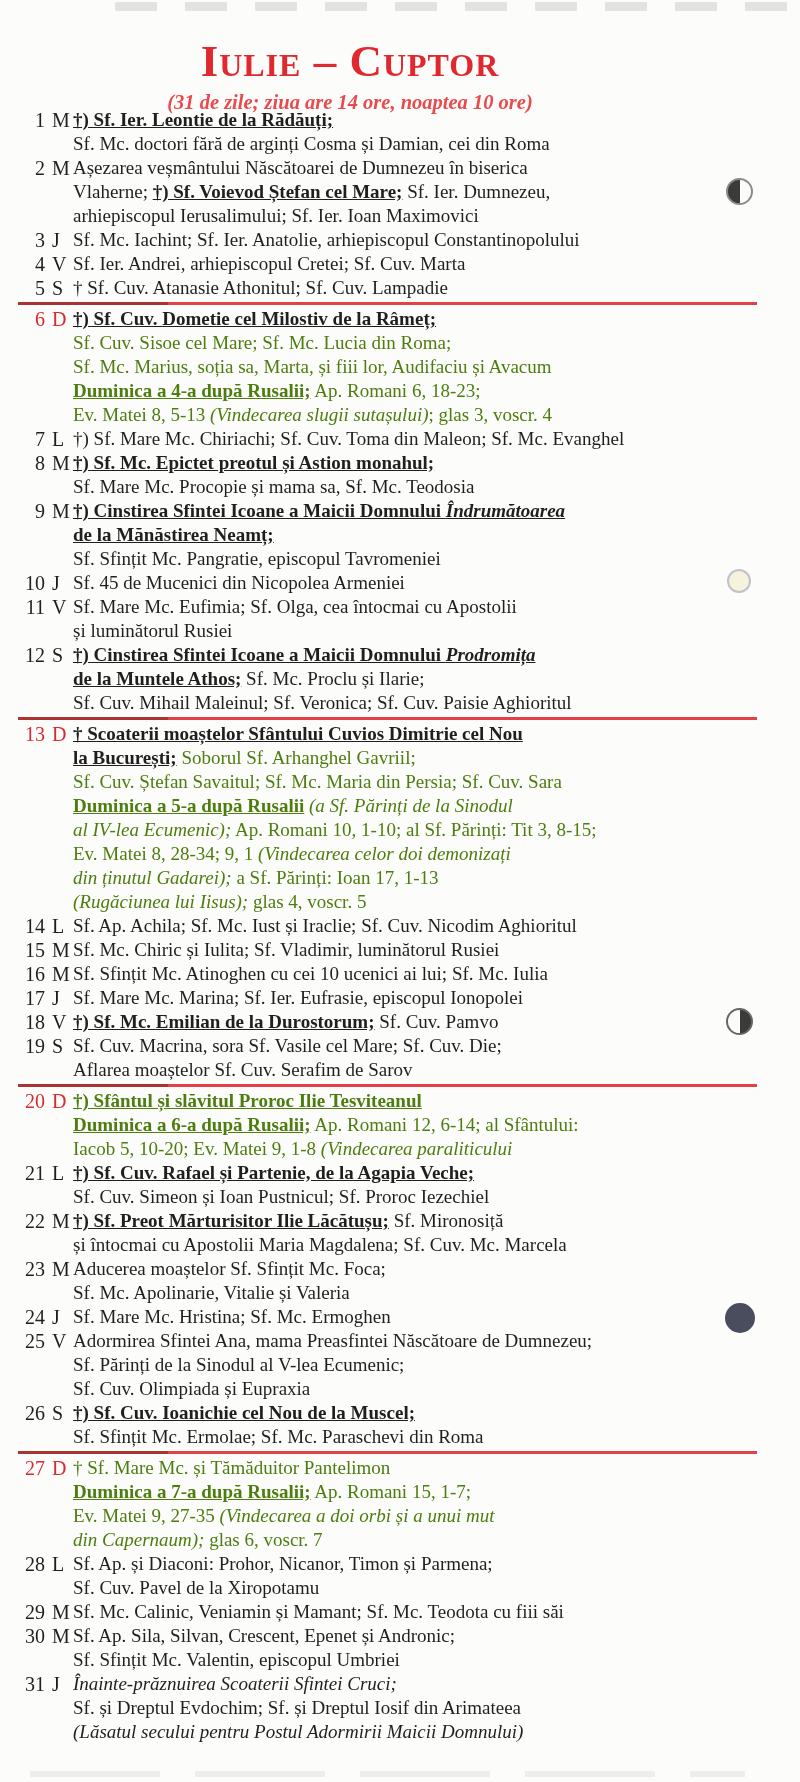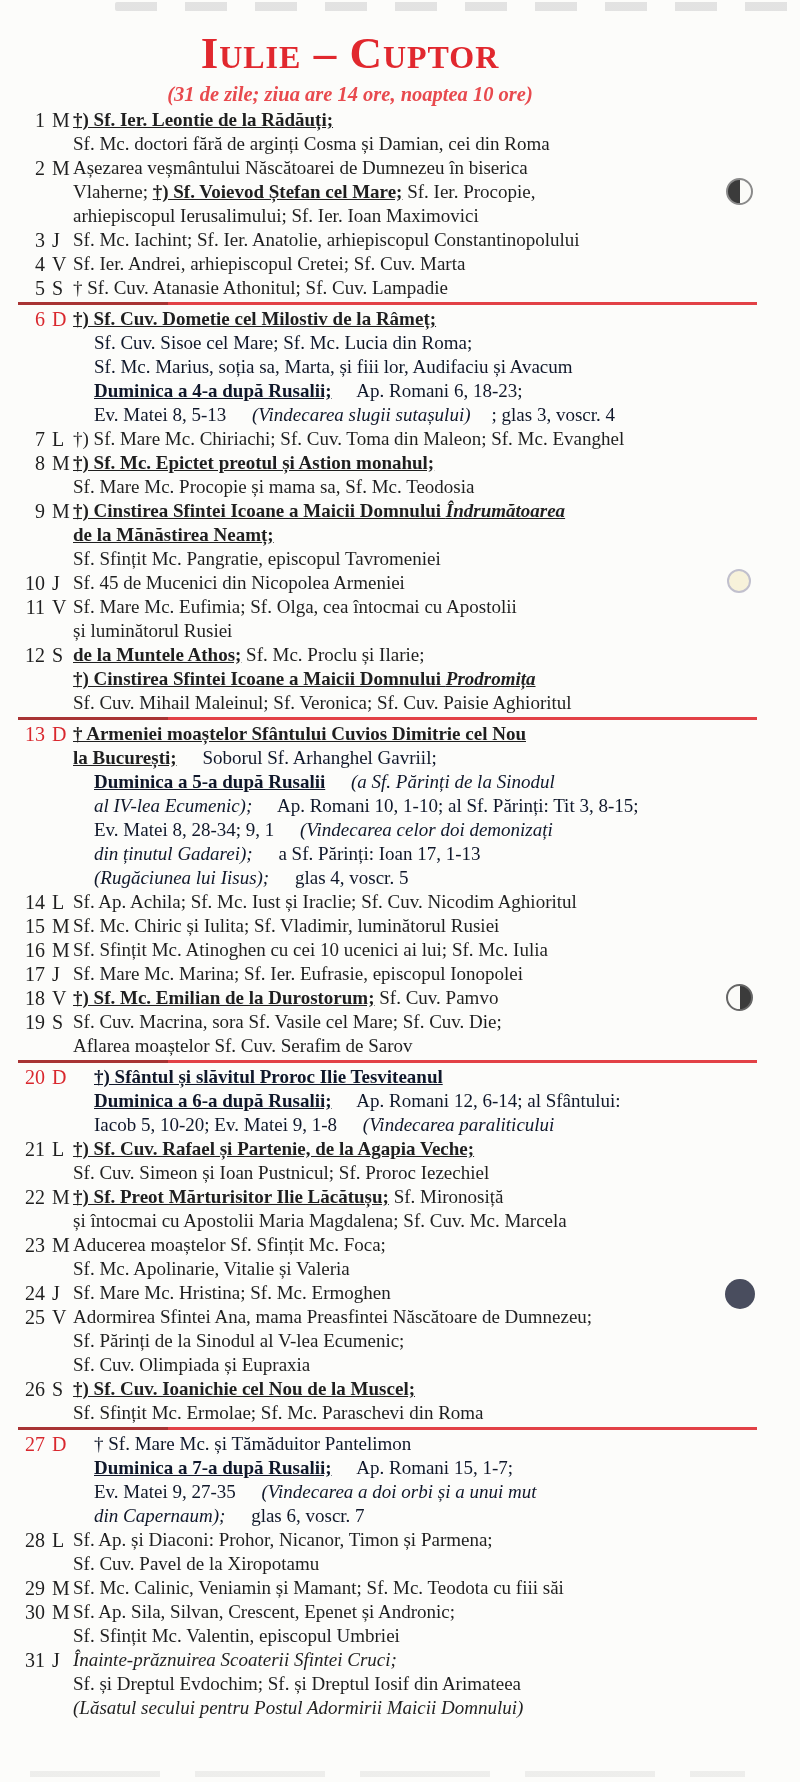--- a/index.html
+++ b/index.html
@@ -12,42 +12,42 @@
   .top-artifacts{
     position:absolute;top:2px;left:115px;right:8px;height:9px;
     background:repeating-linear-gradient(90deg,#dadada 0 42px,transparent 42px 70px);
     opacity:.75;border-radius:2px;
   }
   .bottom-artifacts{
     position:absolute;bottom:5px;left:30px;right:55px;height:6px;
     background:repeating-linear-gradient(90deg,#e4e4e2 0 130px,transparent 130px 165px);
     opacity:.6;
   }
-  .header{width:700px;text-align:center;padding-top:28px;}
+  .header{width:700px;text-align:center;padding-top:36px;}
   .title{
     margin:0;font-size:45px;line-height:1.12;font-weight:bold;
     font-variant:small-caps;letter-spacing:1px;color:#e1282e;
   }
   .subtitle{
     margin:5px 0 0;font-size:20.5px;font-weight:bold;font-style:italic;color:#e84a4e;
   }
   .list{position:absolute;top:108px;left:0;width:800px;}
   .entry{position:relative;display:flex;}
   .day{
     flex:0 0 73px;display:flex;box-sizing:border-box;padding-left:18px;
     font-size:20px;line-height:24px;
   }
   .num{width:27px;text-align:right;}
   .dow{margin-left:7px;}
   .red-day .day{color:#d9282e;}
   .lines{flex:1;white-space:nowrap;}
   .line{font-size:19px;line-height:24px;}
   .b{font-weight:bold;text-decoration:underline;}
   .i{font-style:italic;text-align:right;}
-  .r{color:#0f172a;margin-left:21px;}
+  .r{color:#4d7c0f;}
   .rule{
     height:3px;margin:2px 43px 2px 18px;
     background:linear-gradient(90deg,#a83434 0 150px,#e24146 150px);
   }
   .moon{position:absolute;border-radius:50%;box-sizing:border-box;}
   .moon.last-quarter{width:27px;height:27px;right:47px;
     background:linear-gradient(90deg,#3b3b3b 50%,#fbfbf8 50%);border:2px solid #8a8a8a;}
   .moon.full{width:24px;height:24px;right:49px;background:#f7f2da;border:2px solid #c1c0cd;}
   .moon.first-quarter{width:27px;height:27px;right:47px;
     background:linear-gradient(90deg,#fbfbf8 50%,#3b3b3b 50%);border:2px solid #666;}
@@ -75,21 +75,21 @@
           <div class="line"><span class="">Sf. Mc. doctori fără de arginți Cosma și Damian, cei din Roma</span></div>
         </div>
       </div>
       <div class="entry">
         <div class="day">
           <span class="num">2</span>
           <span class="dow">M</span>
         </div>
         <div class="lines">
           <div class="line"><span class="">Așezarea veșmântului Născătoarei de Dumnezeu în biserica</span></div>
-          <div class="line"><span class="">Vlaherne; </span><span class="b">†) Sf. Voievod Ștefan cel Mare;</span><span class=""> Sf. Ier. Procopie,</span></div>
+          <div class="line"><span class="">Vlaherne; </span><span class="b">†) Sf. Voievod Ștefan cel Mare;</span><span class=""> Sf. Ier. Dumnezeu,</span></div>
           <div class="line"><span class="">arhiepiscopul Ierusalimului; Sf. Ier. Ioan Maximovici</span></div>
         </div>
         <span class="moon last-quarter" style="top: 22px;"></span>
       </div>
       <div class="entry">
         <div class="day">
           <span class="num">3</span>
           <span class="dow">J</span>
         </div>
         <div class="lines">
@@ -177,34 +177,35 @@
           <div class="line"><span class="">Sf. Mare Mc. Eufimia; Sf. Olga, cea întocmai cu Apostolii</span></div>
           <div class="line"><span class="">și luminătorul Rusiei</span></div>
         </div>
       </div>
       <div class="entry">
         <div class="day">
           <span class="num">12</span>
           <span class="dow">S</span>
         </div>
         <div class="lines">
+          <div class="line"><span class="b">†) Cinstirea Sfintei Icoane a Maicii Domnului </span><span class="b i">Prodromița</span></div>
           <div class="line"><span class="b">de la Muntele Athos;</span><span class=""> Sf. Mc. Proclu și Ilarie;</span></div>
-          <div class="line"><span class="b">†) Cinstirea Sfintei Icoane a Maicii Domnului </span><span class="b i">Prodromița</span></div>
           <div class="line"><span class="">Sf. Cuv. Mihail Maleinul; Sf. Veronica; Sf. Cuv. Paisie Aghioritul</span></div>
         </div>
       </div>
       <div class="rule"></div>
       <div class="entry red-day">
         <div class="day">
           <span class="num">13</span>
           <span class="dow">D</span>
         </div>
         <div class="lines">
-          <div class="line"><span class="b">† Armeniei moaștelor Sfântului Cuvios Dimitrie cel Nou</span></div>
+          <div class="line"><span class="b">† Scoaterii moaștelor Sfântului Cuvios Dimitrie cel Nou</span></div>
           <div class="line"><span class="b">la București;</span><span class="r"> Soborul Sf. Arhanghel Gavriil;</span></div>
+          <div class="line"><span class="r">Sf. Cuv. Ștefan Savaitul; Sf. Mc. Maria din Persia; Sf. Cuv. Sara</span></div>
           <div class="line"><span class="b r">Duminica a 5-a după Rusalii</span><span class="i r"> (a Sf. Părinți de la Sinodul</span></div>
           <div class="line"><span class="i r">al IV-lea Ecumenic);</span><span class="r"> Ap. Romani 10, 1-10; al Sf. Părinți: Tit 3, 8-15;</span></div>
           <div class="line"><span class="r">Ev. Matei 8, 28-34; 9, 1 </span><span class="i r">(Vindecarea celor doi demonizați</span></div>
           <div class="line"><span class="i r">din ținutul Gadarei);</span><span class="r"> a Sf. Părinți: Ioan 17, 1-13</span></div>
           <div class="line"><span class="i r">(Rugăciunea lui Iisus);</span><span class="r"> glas 4, voscr. 5</span></div>
         </div>
       </div>
       <div class="entry">
         <div class="day">
           <span class="num">14</span>

